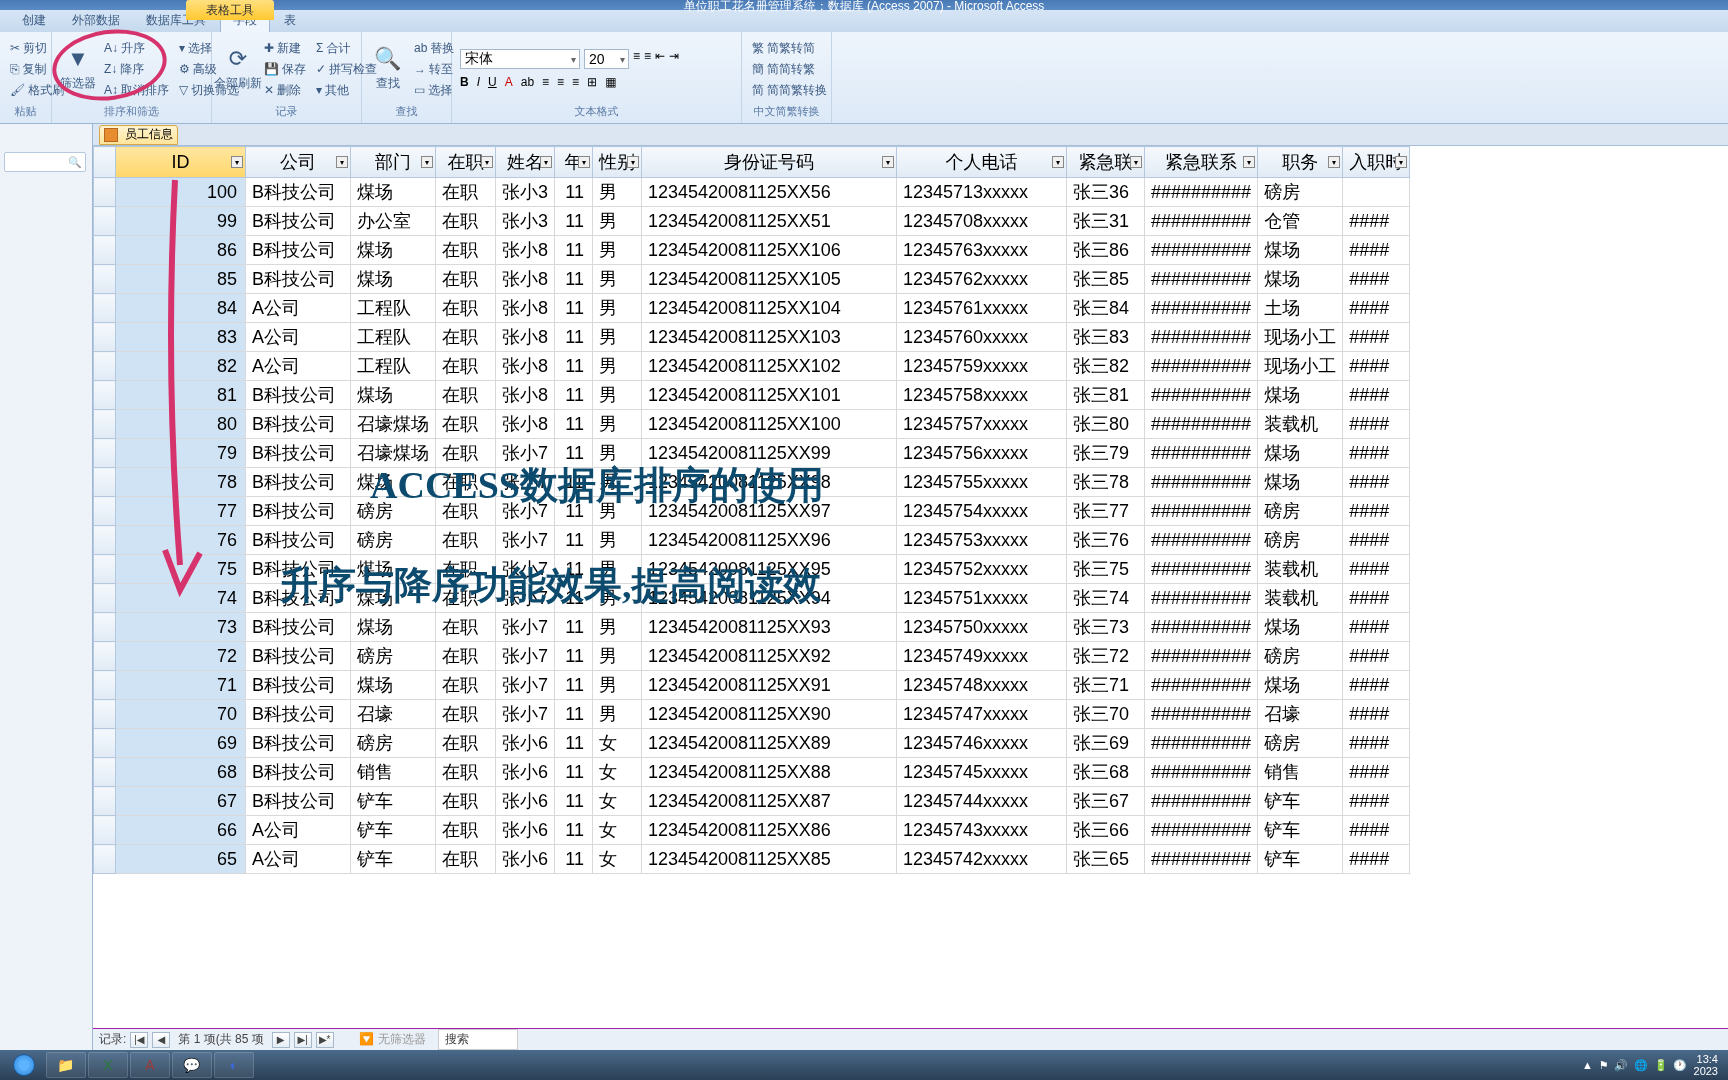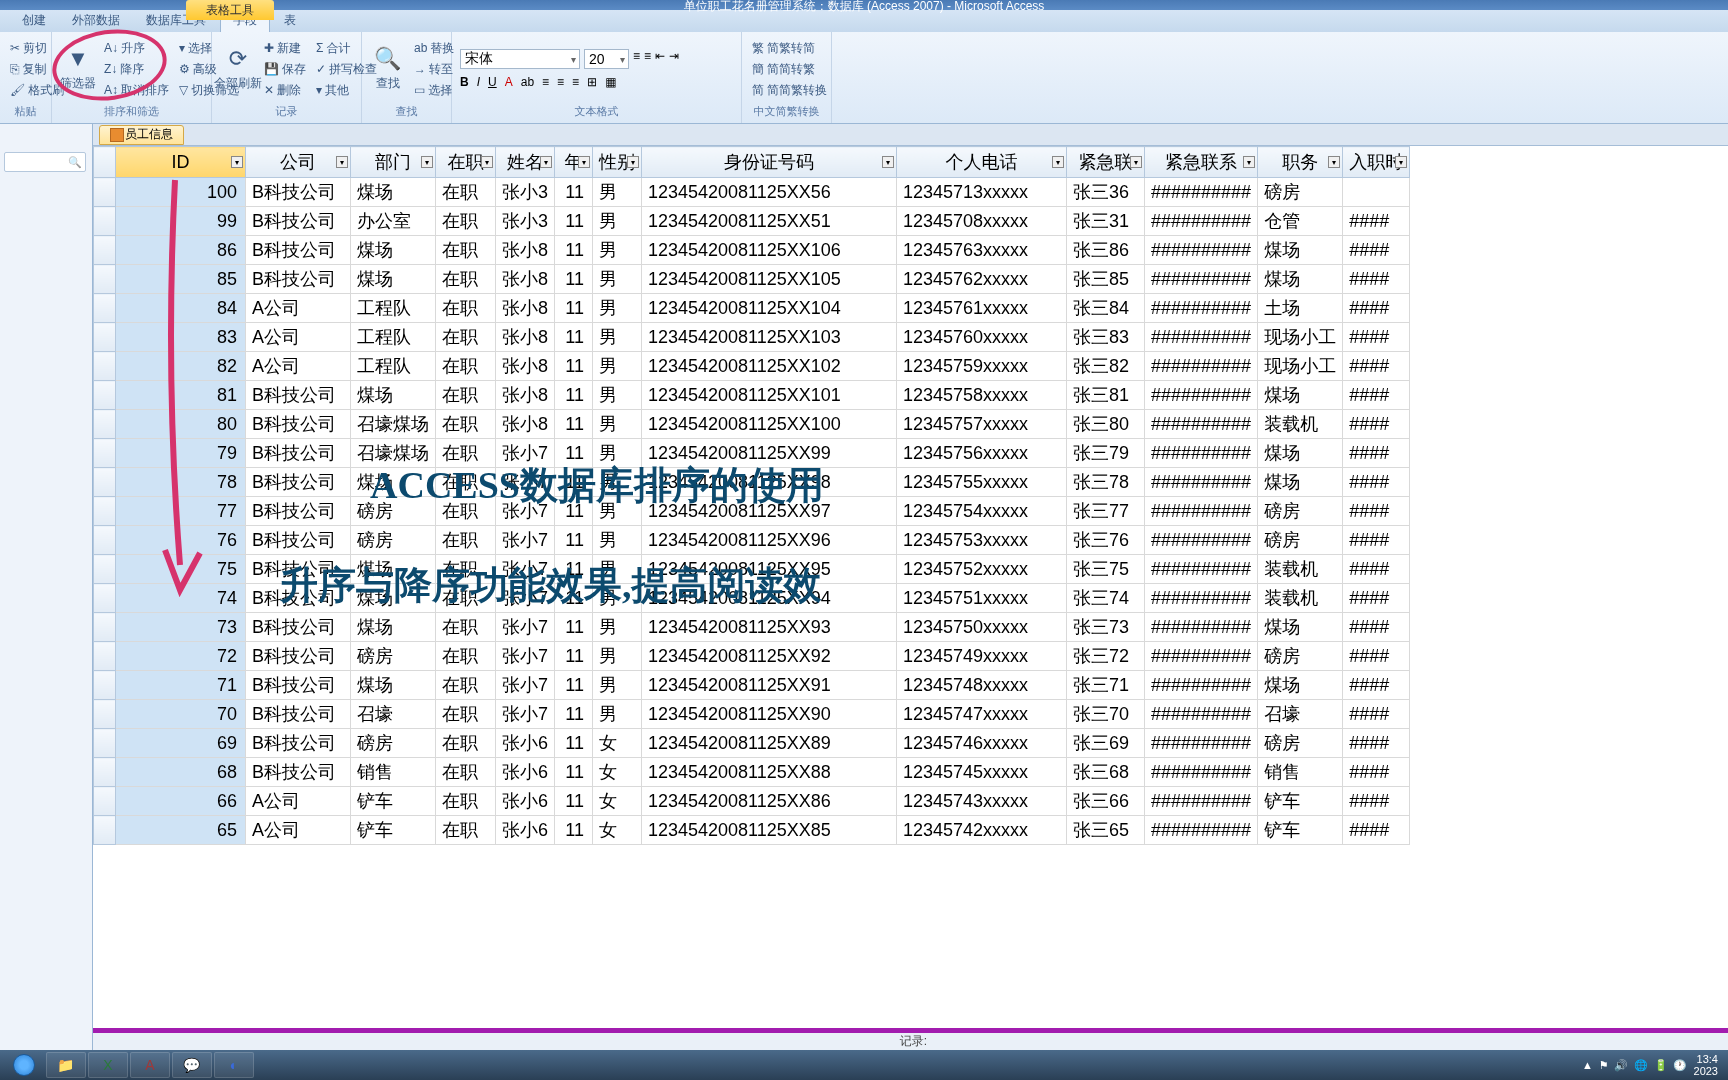--- a/index.html
+++ b/index.html
@@ -16,32 +16,32 @@
 .ribbon-group-label{text-align:center;color:#5a7aa5;font-size:11px;padding-top:2px;}
 .ribbon-items{display:flex;gap:6px;flex:1;}
 .ribbon-col{display:flex;flex-direction:column;gap:2px;justify-content:center;}
 .ribbon-btn{display:flex;align-items:center;gap:3px;padding:1px 2px;color:#3b5a82;white-space:nowrap;cursor:pointer;}
 .ribbon-btn.big{flex-direction:column;justify-content:center;align-items:center;min-width:36px;}
 .sort-annotation{position:absolute;border:4px solid #d6336c;border-radius:50%;width:115px;height:70px;left:52px;top:30px;transform:rotate(-8deg);pointer-events:none;z-index:50;}
 .nav-area{position:absolute;left:0;top:124px;width:93px;bottom:30px;background:#eef3fa;border-right:1px solid #9bb7d5;}
 .search-box{position:absolute;top:28px;left:4px;width:82px;height:20px;border:1px solid #b5c8dd;background:#fff;border-radius:2px;display:flex;align-items:center;}
 .search-box::after{content:"🔍";font-size:11px;margin-left:auto;margin-right:3px;opacity:.6;}
 .tab-bar{position:absolute;left:93px;top:124px;right:0;height:22px;background:#dce6f2;border-bottom:1px solid #a5bdd7;display:flex;align-items:center;font-size:12px;}
-.doc-tab{background:linear-gradient(#fff3d0,#ffe49b);border:1px solid #d4a846;height:20px;padding:0 10px;display:flex;align-items:center;gap:1px;border-radius:3px 3px 0 0;margin-left:6px;}
+.doc-tab{background:linear-gradient(#fff3d0,#ffe49b);border:1px solid #d4a846;height:20px;padding:0 4px;display:flex;align-items:center;gap:7px;border-radius:3px 3px 0 0;margin-left:6px;}
 .tab-icon{width:14px;height:14px;background:#e88c30;border:1px solid #b56820;}
 .datasheet{position:absolute;left:93px;top:146px;right:0;bottom:30px;overflow:hidden;}
 .grid{border-collapse:collapse;font-size:18px;font-family:SimSun,serif;}
 .grid th{background:linear-gradient(#f5f9fd,#e1ebf5);border:1px solid #b5c8dd;font-weight:normal;padding:3px 6px;height:26px;position:relative;white-space:nowrap;}
 .grid th .dd{position:absolute;right:2px;top:50%;transform:translateY(-50%);width:12px;height:12px;border:1px solid #888;background:#f0f0f0;font-size:8px;display:flex;align-items:center;justify-content:center;}
 .grid td{border:1px solid #d9d9d9;padding:2px 6px;height:26px;white-space:nowrap;overflow:hidden;}
 .grid .row-selector{width:22px;background:linear-gradient(#f5f9fd,#e1ebf5);border:1px solid #b5c8dd;}
 .grid .selected-col{background:#cfe3f5;}
 .grid th.selected-col{background:linear-gradient(#ffe6a0,#ffd66b);}
 .grid td.num{text-align:right;padding-right:8px;}
-.record-nav{position:absolute;left:93px;bottom:30px;height:22px;right:0;background:#eaf0f8;border-top:5px solid #a21caf;display:flex;align-items:center;font-size:12px;gap:4px;padding-left:6px;color:#444;flex-direction:column;}
+.record-nav{position:absolute;left:93px;bottom:30px;height:22px;right:0;background:#eaf0f8;border-top:1px solid #a21caf;display:flex;align-items:center;font-size:12px;gap:4px;padding-left:6px;color:#444;}
 .nav-btn{width:18px;height:16px;border:1px solid #a5b8cc;background:linear-gradient(#fff,#e5edf5);font-size:10px;display:flex;align-items:center;justify-content:center;cursor:pointer;}
 .nav-text{padding:0 4px;}
 .nav-filter{color:#999;margin-left:6px;padding-left:16px;}
 .nav-search{border:1px solid #ccc;background:#fff;padding:1px 6px;margin-left:8px;width:80px;}
 .taskbar{position:absolute;left:0;right:0;bottom:0;height:30px;background:linear-gradient(#4a6a8a,#2a3f55);display:flex;align-items:center;padding:0 4px;gap:2px;}
 .start-btn{width:40px;height:28px;display:flex;align-items:center;justify-content:center;}
 .win-logo{width:22px;height:22px;border-radius:50%;background:radial-gradient(circle,#5fb4ff 30%,#2a7fd4);border:1px solid #1a5a9a;}
 .task-icon{width:40px;height:26px;background:rgba(255,255,255,.08);border:1px solid rgba(255,255,255,.15);border-radius:2px;display:flex;align-items:center;justify-content:center;font-size:14px;}
 .tray{margin-left:auto;display:flex;align-items:center;gap:6px;color:#fff;font-size:11px;padding-right:6px;}
 .red-text{position:absolute;color:#0c4a6e;font-weight:bold;font-size:38px;font-family:Liberation Serif, serif;z-index:60;pointer-events:none;white-space:nowrap;}
@@ -602,20 +602,36 @@
     <td>女</td>
     <td>12345420081125XX88</td>
     <td>12345745xxxxx</td>
     <td>张三68</td>
     <td>##########</td>
     <td>销售</td>
     <td>####</td>
         </tr>
         <tr>
           <td class="row-selector"></td>
+    <td class="selected-col num">67</td>
+    <td>B科技公司</td>
+    <td>铲车</td>
+    <td>在职</td>
+    <td>张小6</td>
+    <td class="num">11</td>
+    <td>女</td>
+    <td>12345420081125XX87</td>
+    <td>12345744xxxxx</td>
+    <td>张三67</td>
+    <td>##########</td>
+    <td>铲车</td>
+    <td>####</td>
+        </tr>
+        <tr>
+          <td class="row-selector"></td>
     <td class="selected-col num">66</td>
     <td>A公司</td>
     <td>铲车</td>
     <td>在职</td>
     <td>张小6</td>
     <td class="num">11</td>
     <td>女</td>
     <td>12345420081125XX86</td>
     <td>12345743xxxxx</td>
     <td>张三66</td>

